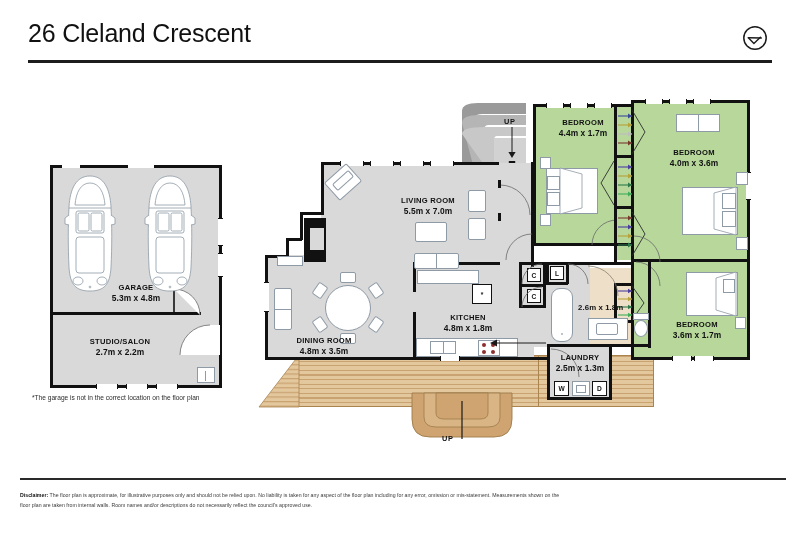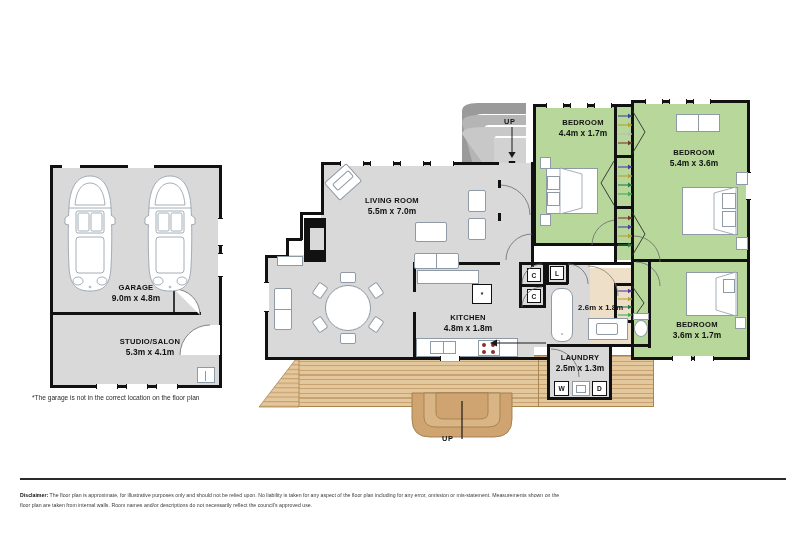--- a/index.html
+++ b/index.html
@@ -101,20 +101,33 @@
   
   .path{position:absolute;box-sizing:border-box;}
 
   svg{display:block;overflow:visible;}
 </style>
 </head>
 <body>
 
 <div class="page">
 
+  <div class="header">
+    <div class="title">26 Cleland Crescent</div>
+
+    <div class="logo">
+      <svg width="28" height="28" viewBox="0 0 28 28">
+        <circle cx="14" cy="14" r="11.2" fill="none" stroke="#1d1d1d" stroke-width="1.5"></circle>
+        <path d="M9.4 9.2 L9.4 17.2 L18.4 17.2" fill="none" stroke="#1d1d1d" stroke-width="1.4" stroke-linecap="round" stroke-linejoin="round" transform="rotate(-44 14 14)"></path>
+        <path d="M9.4 9.2 L18.6 18.4" fill="none" stroke="#1d1d1d" stroke-width="1.4" stroke-linecap="round" transform="rotate(-44 14 14)"></path>
+      </svg>
+    </div>
+
+    <div class="header-rule"></div>
+  </div>
 
   <div class="plan">
 
     <div class="shape f-gray" style="left:50px;top:165px;width:172px;height:223px;"></div>
 
     <div class="wall" style="left:50px;top:165px;width:172px;height:3px;"></div>
     <div class="wall" style="left:50px;top:165px;width:3px;height:223px;"></div>
     <div class="wall" style="left:219px;top:165px;width:3px;height:223px;"></div>
     <div class="wall" style="left:50px;top:385px;width:172px;height:3px;"></div>
 
@@ -176,25 +189,25 @@
           <ellipse cx="14" cy="106" rx="5" ry="4"></ellipse>
           <ellipse cx="38" cy="106" rx="5" ry="4"></ellipse>
           <line x1="5" y1="33" x2="47" y2="33"></line>
           <circle cx="26" cy="112" r="0.9"></circle>
         </g>
       </svg>
     </div>
 
     <div class="rlabel" style="left:86px;top:283px;width:100px;">
       <span>GARAGE</span><br>
-      <span class="dim">9.0m x 4.8m</span>
-    </div>
-    <div class="rlabel" style="left:90px;top:337px;width:120px;">
+      <span class="dim">5.3m x 4.8m</span>
+    </div>
+    <div class="rlabel" style="left:60px;top:337px;width:120px;">
       <span>STUDIO/SALON</span><br>
-      <span class="dim">5.3m x 4.1m</span>
+      <span class="dim">2.7m x 2.2m</span>
     </div>
 
     <div class="note">*The garage is not in the correct location on the floor plan</div>
 
     <div class="deck" style="left:296px;top:355px;width:244px;height:52px;"></div>
 
     <div class="shape" style="left:259px;top:355px;width:40px;height:52px;">
       <svg width="40" height="52" viewBox="0 0 40 52">
         <defs>
           <pattern id="dk" width="4" height="4.6" patternUnits="userSpaceOnUse">
@@ -311,23 +324,27 @@
     <div class="furn" style="left:416px;top:338px;width:102px;height:19px;"></div>
     <div class="furn" style="left:430px;top:341px;width:26px;height:13px;"></div>
     <div class="shape" style="left:443px;top:342px;width:1px;height:11px;background:#8e9aa6;"></div>
     <div class="shape" style="left:478px;top:340px;width:22px;height:16px;background:#fff;border:0.8px solid #8e9aa6;"></div>
     <div class="shape" style="left:482px;top:343px;width:4px;height:4px;border-radius:50%;background:#8e2f2f;"></div>
     <div class="shape" style="left:491px;top:343px;width:4px;height:4px;border-radius:50%;background:#8e2f2f;"></div>
     <div class="shape" style="left:482px;top:350px;width:4px;height:4px;border-radius:50%;background:#8e2f2f;"></div>
     <div class="shape" style="left:491px;top:350px;width:4px;height:4px;border-radius:50%;background:#8e2f2f;"></div>
     <div class="wall-thin" style="left:440px;top:356px;width:18px;height:5px;background:#fff;border-left:1.1px solid #111;border-right:1.1px solid #111;"></div>
 
-    <div class="rlabel" style="left:332px;top:196px;width:120px;">
+    <div class="rlabel" style="left:368px;top:196px;width:120px;">
       <span>LIVING ROOM</span><br>
       <span class="dim">5.5m x 7.0m</span>
+    </div>
+    <div class="rlabel" style="left:269px;top:336px;width:110px;">
+      <span>DINING ROOM</span><br>
+      <span class="dim">4.8m x 3.5m</span>
     </div>
     <div class="rlabel" style="left:418px;top:313px;width:100px;">
       <span>KITCHEN</span><br>
       <span class="dim">4.8m x 1.8m</span>
     </div>
 
     <div class="shape" style="left:500px;top:185px;width:30px;height:30px;">
       <svg width="30" height="30" viewBox="0 0 30 30">
         <path d="M30 30 A30 30 0 0 0 0 0" fill="none" stroke="#6a6a6a" stroke-width="0.8"></path>
         <line x1="0" y1="0" x2="0" y2="0" stroke="#111" stroke-width="1.4"></line>
@@ -450,21 +467,21 @@
           <path d="M24 0 L2 6 L2 42 L24 48 Z" fill="#fff" stroke="#8e9aa6" stroke-width="0.8"></path>
         </svg>
     </div>
     <div class="furn" style="left:722px;top:193px;width:14px;height:16px;"></div>
     <div class="furn" style="left:722px;top:211px;width:14px;height:16px;"></div>
     <div class="furn" style="left:736px;top:172px;width:12px;height:13px;"></div>
     <div class="furn" style="left:736px;top:237px;width:12px;height:13px;"></div>
 
     <div class="rlabel" style="left:641px;top:148px;width:106px;">
       <span>BEDROOM</span><br>
-      <span class="dim">5.4m x 3.6m</span>
+      <span class="dim">4.0m x 3.6m</span>
     </div>
     <div class="shape" style="left:634px;top:236px;width:26px;height:26px;">
       <svg width="26" height="26" viewBox="0 0 26 26">
           <path d="M0 0 A26 26 0 0 1 26 26" fill="none" stroke="#6a6a6a" stroke-width="0.8"></path>
         </svg>
     </div>
 
     <div class="wall" style="left:631px;top:262px;width:3px;height:98px;"></div>
     <div class="wall" style="left:747px;top:262px;width:3px;height:98px;"></div>
     <div class="wall" style="left:631px;top:357px;width:119px;height:3px;"></div>

